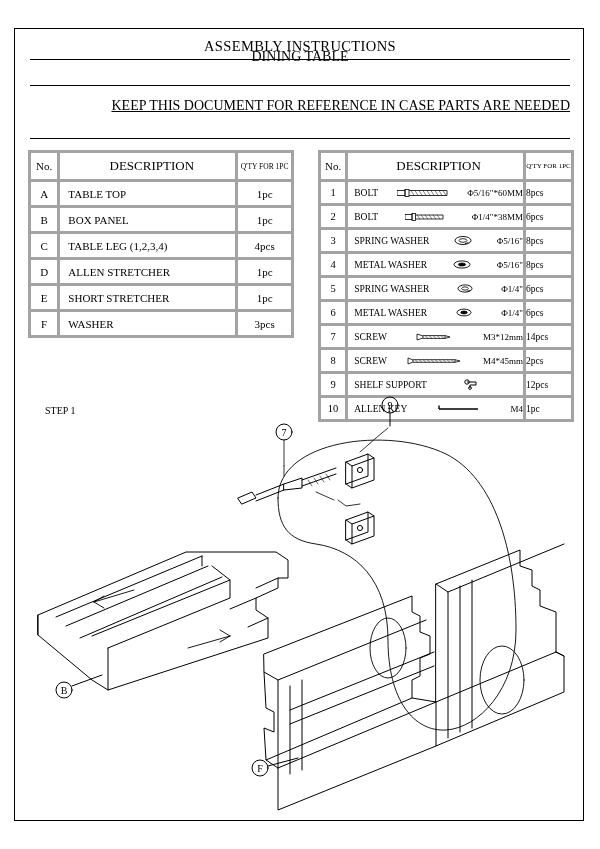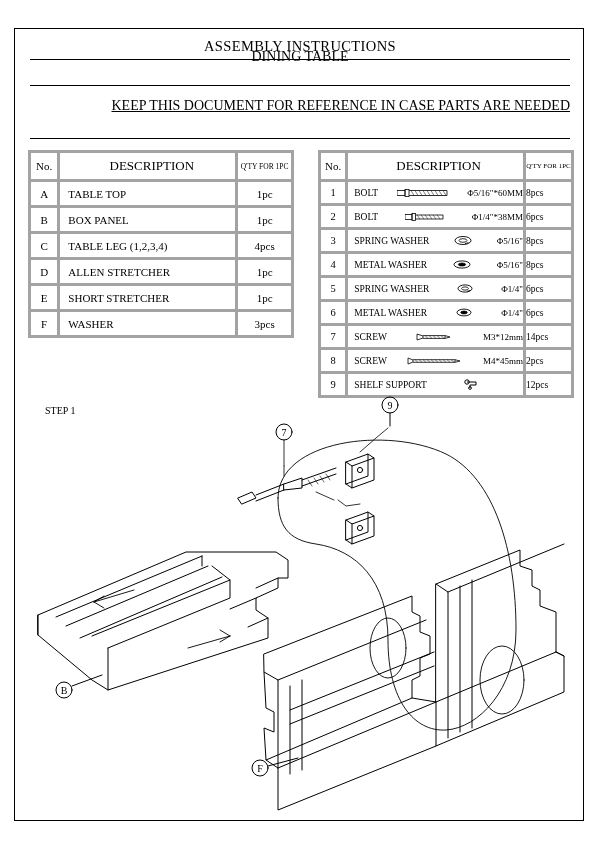--- a/index.html
+++ b/index.html
@@ -409,20 +409,36 @@
                   <circle cx="3" cy="3" r="2.2" fill="none" stroke="#000" stroke-width="1"></circle>
                   <circle cx="6" cy="9" r="1.4" fill="none" stroke="#000" stroke-width=".9"></circle>
                 </svg>
             </span>
             <span class="desc-spec"></span>
           </span>
         </td>
         <td class="c-qty">12pcs</td>
       </tr>
 
+      <tr>
+        <td class="c-no">10</td>
+        <td class="c-desc">
+          <span class="desc-row">
+            <span class="desc-name">ALLEN KEY</span>
+            <span class="desc-icon">
+              <svg width="46" height="10" viewBox="0 0 46 10">
+                  <path d="M3 1.5 L3 5" stroke="#000" stroke-width="1.4" fill="none"></path>
+                  <path d="M3 5 L42 5" stroke="#000" stroke-width="1.4" fill="none"></path>
+                </svg>
+            </span>
+            <span class="desc-spec">M4</span>
+          </span>
+        </td>
+        <td class="c-qty">1pc</td>
+      </tr>
     </tbody>
   </table>
 
   <div class="step-label">STEP 1</div>
 
   <svg id="drawing" width="568" height="440" viewBox="0 0 568 440">
     <g fill="none" stroke="#000" stroke-width="1" stroke-linejoin="round" stroke-linecap="round">
 
       <g>
         <path d="M22 235 L170 172 L260 172 L272 180 L272 198 L262 198 L262 208

